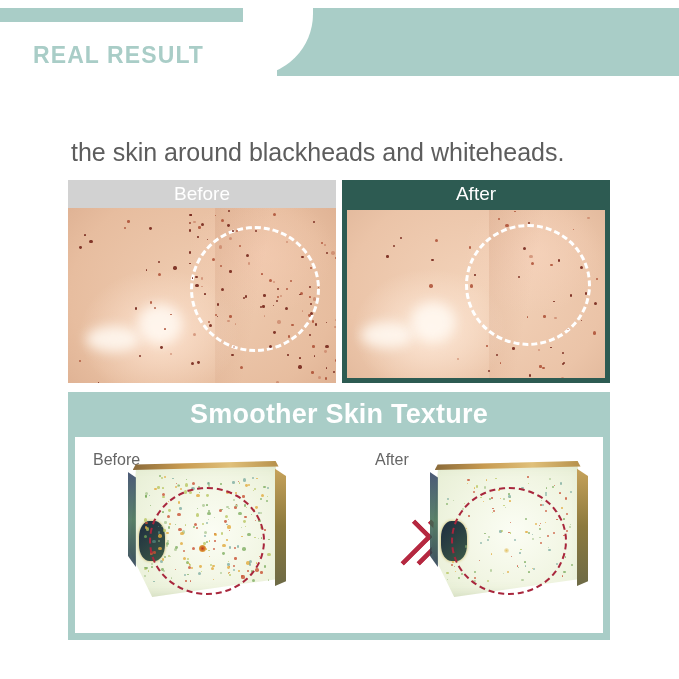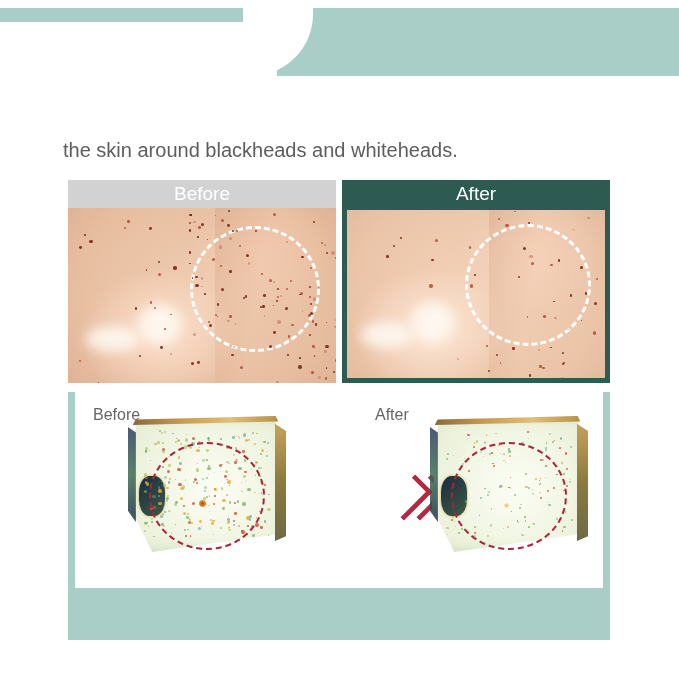--- a/index.html
+++ b/index.html
@@ -17,21 +17,21 @@
   .band-right{position:absolute;left:265px;top:8px;width:414px;height:68px;background:#a9cdc7;}
   .band-notch{position:absolute;left:243px;top:8px;width:70px;height:68px;background:#ffffff;
      border-bottom-right-radius:62px;}
   .band-notch2{position:absolute;left:243px;top:8px;width:34px;height:68px;background:#ffffff;}
 
   .eyebrow{position:absolute;left:33px;top:42px;font-size:23px;letter-spacing:1.1px;
      font-weight:700;color:#a9cdc7;white-space:nowrap;}
 
   .headline{position:absolute;left:68px;top:86px;font-size:43px;font-weight:700;
      color:#3c5f54;letter-spacing:-0.5px;white-space:nowrap;line-height:1;}
-  .subhead{position:absolute;left:63px;top:140px;font-size:20px;font-weight:400;
+  .subhead{position:absolute;left:71px;top:140px;font-size:25px;font-weight:400;
      color:#5d5d5d;white-space:nowrap;line-height:1;text-align:center;}
 
   
   .photo-row{position:absolute;left:68px;top:180px;width:542px;height:203px;}
   .photo-card{position:absolute;top:0;height:203px;overflow:hidden;}
   .photo-card.before{left:0;width:268px;}
   .photo-card.after{left:274px;width:268px;background:#2d5b52;}
 
   .cap{position:relative;height:28px;line-height:28px;text-align:center;color:#ffffff;
      font-size:19px;font-weight:400;z-index:4;}
@@ -106,20 +106,21 @@
 </head>
 <body>
 
 <div id="stage">
 
   <div class="band-top"></div>
   <div class="band-right"></div>
   <div class="band-notch"></div>
   <div class="band-notch2"></div>
 
+  <div class="eyebrow">REAL RESULT</div>
   <div class="subhead">the skin around blackheads and whiteheads.</div>
 
   <div class="photo-row">
 
     <div class="photo-card before">
       <div class="cap before">Before</div>
       <div class="photo">
         <div class="skin"></div>
         <div class="nosefold"></div>
         <div class="shine" style="left:18px;top:118px;width:54px;height:26px;"></div>
@@ -316,20 +317,21 @@
             <span class="dot" style="left: 76.0311%; top: 62.7013%; width: 2.54696px; height: 2.54696px; background: rgba(168, 70, 44, 0.8);"></span>
             <span class="dot" style="left: 64.0788%; top: 81.7973%; width: 2.65769px; height: 2.65769px; background: rgba(120, 42, 30, 0.92);"></span>
             <span class="dot" style="left: 57.7857%; top: 85.8895%; width: 2.06725px; height: 2.06725px; background: rgba(120, 42, 30, 0.92);"></span>
             <span class="dot" style="left: 66.1141%; top: 39.3564%; width: 2.36244px; height: 2.36244px; background: rgba(120, 42, 30, 0.92);"></span>
           </div>
       </div>
     </div>
   </div>
 
   <div class="tex-panel">
+    <div class="tex-title">Smoother Skin Texture</div>
     <div class="tex-body">
 
       <div class="tex-lab l">Before</div>
       <div class="tex-lab r">After</div>
 
       <div class="scan l">
         <div class="scan-surface"></div>
         <div class="scan-top"></div>
         <div class="scan-right"></div>
         <div class="scan-left"></div>

